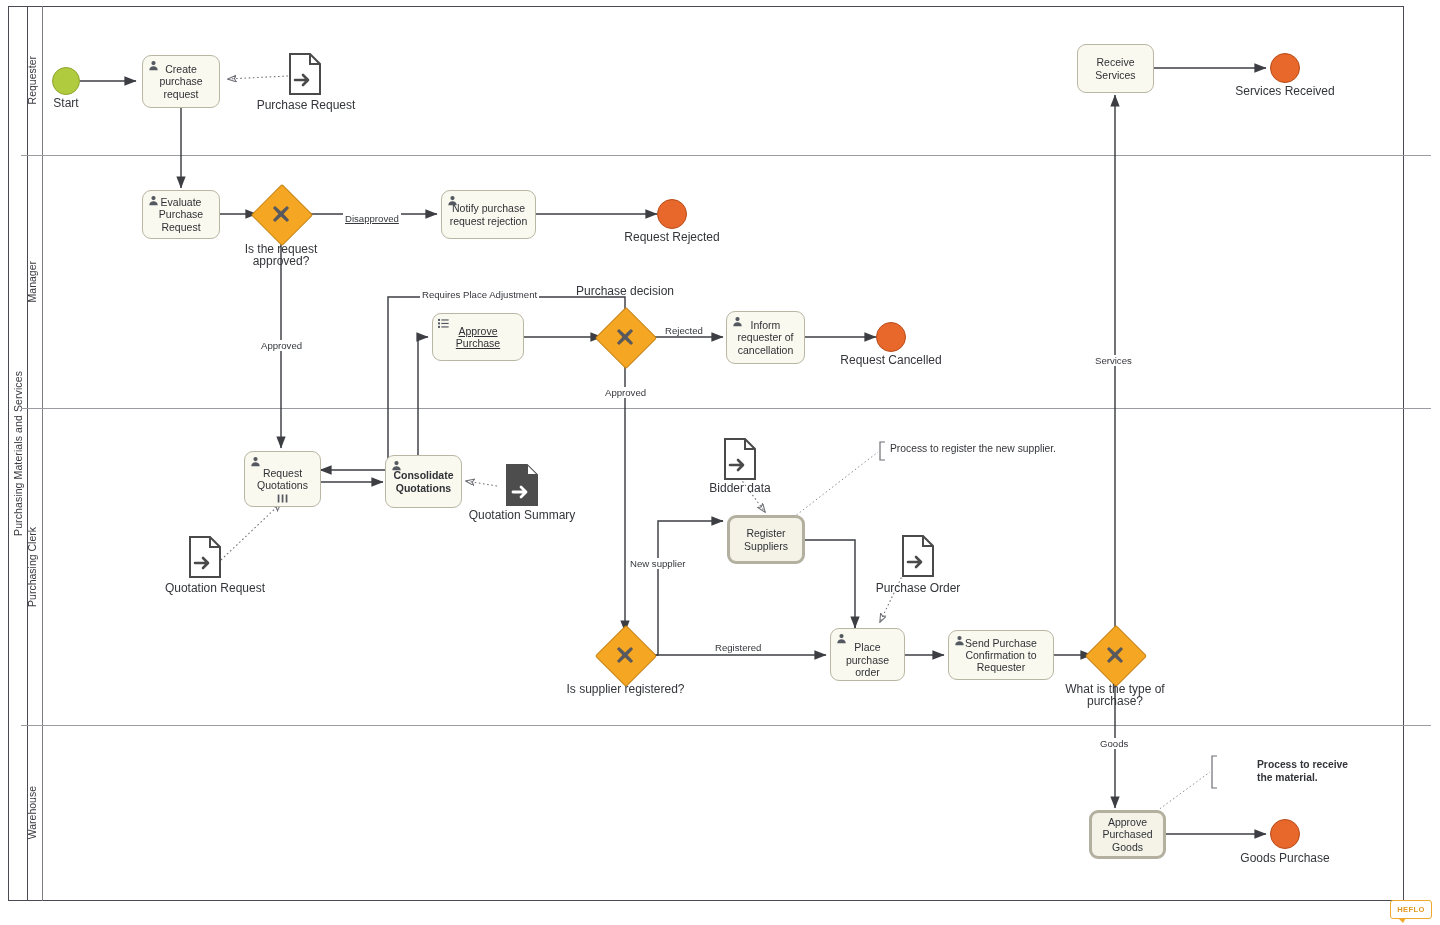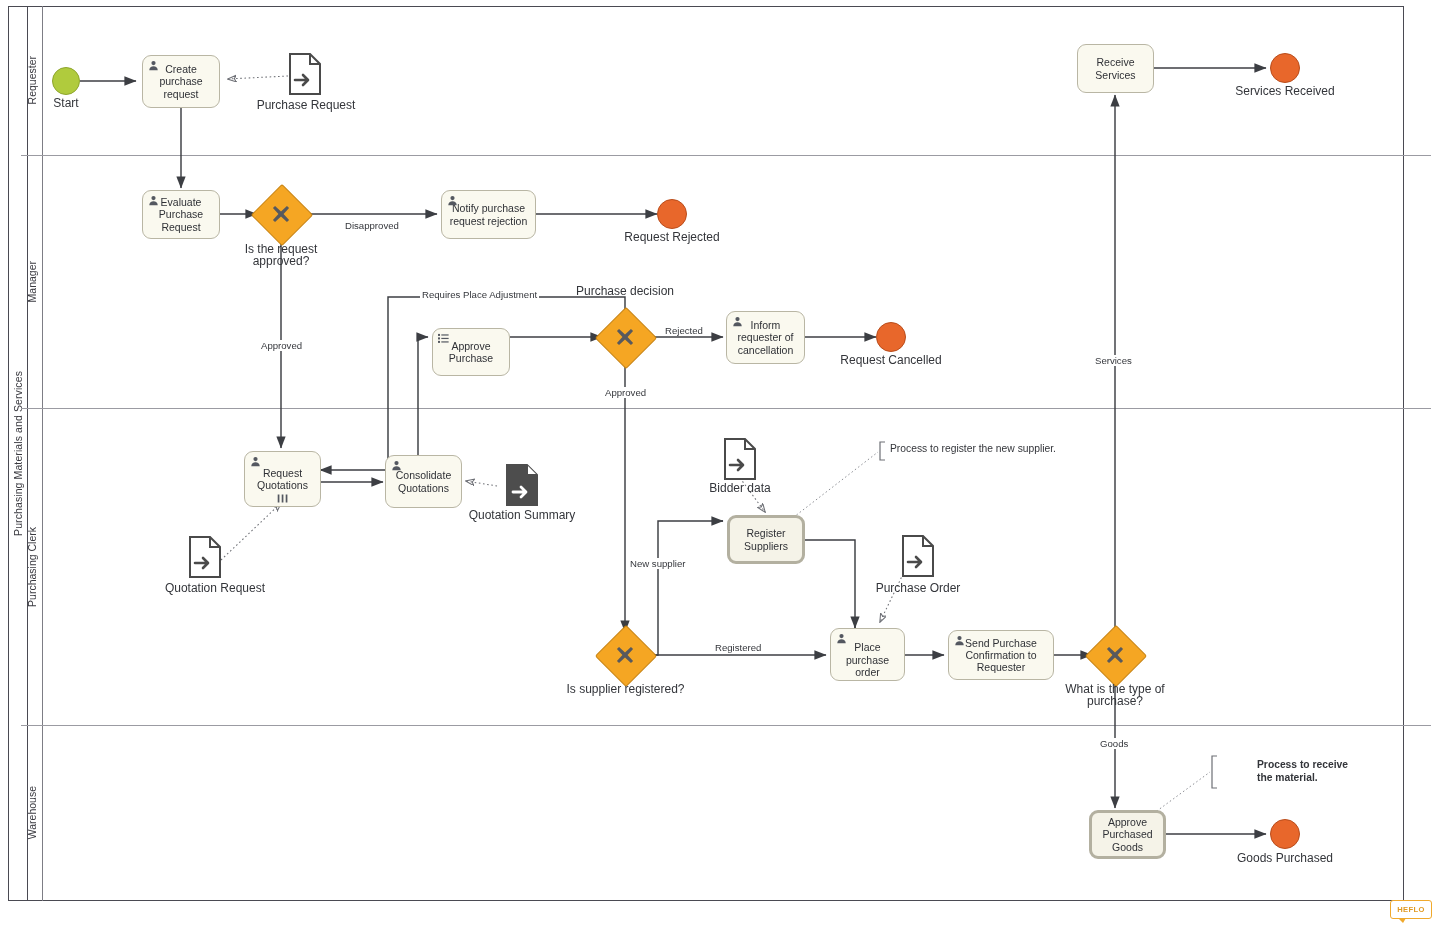--- a/index.html
+++ b/index.html
@@ -280,21 +280,21 @@
   <div class="ev end" style="left:657px; top:199px;"></div>
   <div class="lbl" style="left:612px; top:231px; width:120px;">Request Rejected</div>
 
   <div class="ev end" style="left:876px; top:322px;"></div>
   <div class="lbl" style="left:831px; top:354px; width:120px;">Request Cancelled</div>
 
   <div class="ev end" style="left:1270px; top:53px;"></div>
   <div class="lbl" style="left:1225px; top:85px; width:120px;">Services Received</div>
 
   <div class="ev end" style="left:1270px; top:819px;"></div>
-  <div class="lbl" style="left:1225px; top:852px; width:120px;">Goods Purchased</div>
+  <div class="lbl" style="left:1225px; top:852px; width:120px;">Goods Purchase</div>
 
   <div class="task" style="left:142px; top:55px; width:78px; height:53px;">
     <span class="task-icon">
       <svg viewBox="0 0 12 12" width="11" height="11">
           <circle cx="6" cy="3.3" r="2.3" fill="#545860"></circle>
           <path d="M1.4 11.2c0-2.7 2.1-4.4 4.6-4.4s4.6 1.7 4.6 4.4z" fill="#545860"></path>
         </svg>
     </span>
     <span class="tlabel">Create
 purchase
@@ -322,21 +322,21 @@
     <span class="task-icon">
       <svg viewBox="0 0 12 12" width="11" height="11">
           <circle cx="6" cy="3.3" r="2.3" fill="#545860"></circle>
           <path d="M1.4 11.2c0-2.7 2.1-4.4 4.6-4.4s4.6 1.7 4.6 4.4z" fill="#545860"></path>
         </svg>
     </span>
     <span class="tlabel">Notify purchase
 request rejection</span>
   </div>
 
-  <div class="task" style="left:432px; top:328px; width:78px; height:48px;">
+  <div class="task" style="left:432px; top:313px; width:92px; height:48px;text-decoration:underline;">
     <span class="task-icon">
       <svg viewBox="0 0 12 12" width="11" height="11">
         <rect x="0" y="1" width="2.2" height="2.2" fill="#545860"></rect>
           <rect x="3.6" y="1.5" width="8" height="1.3" fill="#545860"></rect>
         <rect x="0" y="4.8" width="2.2" height="2.2" fill="#545860"></rect>
           <rect x="3.6" y="5.3" width="8" height="1.3" fill="#545860"></rect>
         <rect x="0" y="8.6" width="2.2" height="2.2" fill="#545860"></rect>
           <rect x="3.6" y="9.1" width="8" height="1.3" fill="#545860"></rect>
       </svg>
     </span>
@@ -367,21 +367,21 @@
 Quotations</span>
     <span class="mi-marker">
       <svg viewBox="0 0 13 9" width="13" height="9">
         <rect x="1.2" y="0.5" width="1.7" height="8" fill="#545860"></rect>
         <rect x="5.2" y="0.5" width="1.7" height="8" fill="#545860"></rect>
         <rect x="9.2" y="0.5" width="1.7" height="8" fill="#545860"></rect>
       </svg>
     </span>
   </div>
 
-  <div class="task" style="left:385px; top:455px; width:77px; height:53px;">
+  <div class="task" style="left:385px; top:455px; width:77px; height:53px;font-weight:bold;">
     <span class="task-icon">
       <svg viewBox="0 0 12 12" width="11" height="11">
           <circle cx="6" cy="3.3" r="2.3" fill="#545860"></circle>
           <path d="M1.4 11.2c0-2.7 2.1-4.4 4.6-4.4s4.6 1.7 4.6 4.4z" fill="#545860"></path>
         </svg>
     </span>
     <span class="tlabel">Consolidate
 Quotations</span>
   </div>
 
@@ -507,21 +507,21 @@
   <div class="annot-text" style="left:890px; top:443px; width:220px;">Process to register the new supplier.</div>
 
   <div style="position:absolute; left:1208px; top:755px;">
     <svg width="10" height="34" viewBox="0 0 10 34">
         <path d="M9,1 L4,1 L4,33 L9,33" fill="none" stroke="#6d6f75" stroke-width="1.2"></path>
       </svg>
   </div>
   <div class="annot-text" style="left:1257px; top:759px; width:150px;font-weight:bold;">Process to receive
 the material.</div>
 
-  <div class="flowlbl" style="left:343px; top:220px;">Disapproved</div>
+  <div class="flowlbl" style="left:343px; top:213px;text-decoration:underline;">Disapproved</div>
   <div class="flowlbl" style="left:259px; top:340px;">Approved</div>
   <div class="flowlbl" style="left:420px; top:289px;">Requires Place Adjustment</div>
   <div class="flowlbl" style="left:663px; top:325px;">Rejected</div>
   <div class="flowlbl" style="left:603px; top:387px;">Approved</div>
   <div class="flowlbl" style="left:628px; top:558px;">New supplier</div>
   <div class="flowlbl" style="left:713px; top:642px;">Registered</div>
   <div class="flowlbl" style="left:1093px; top:355px;">Services</div>
   <div class="flowlbl" style="left:1098px; top:738px;">Goods</div>
 
   <div class="heflo">

